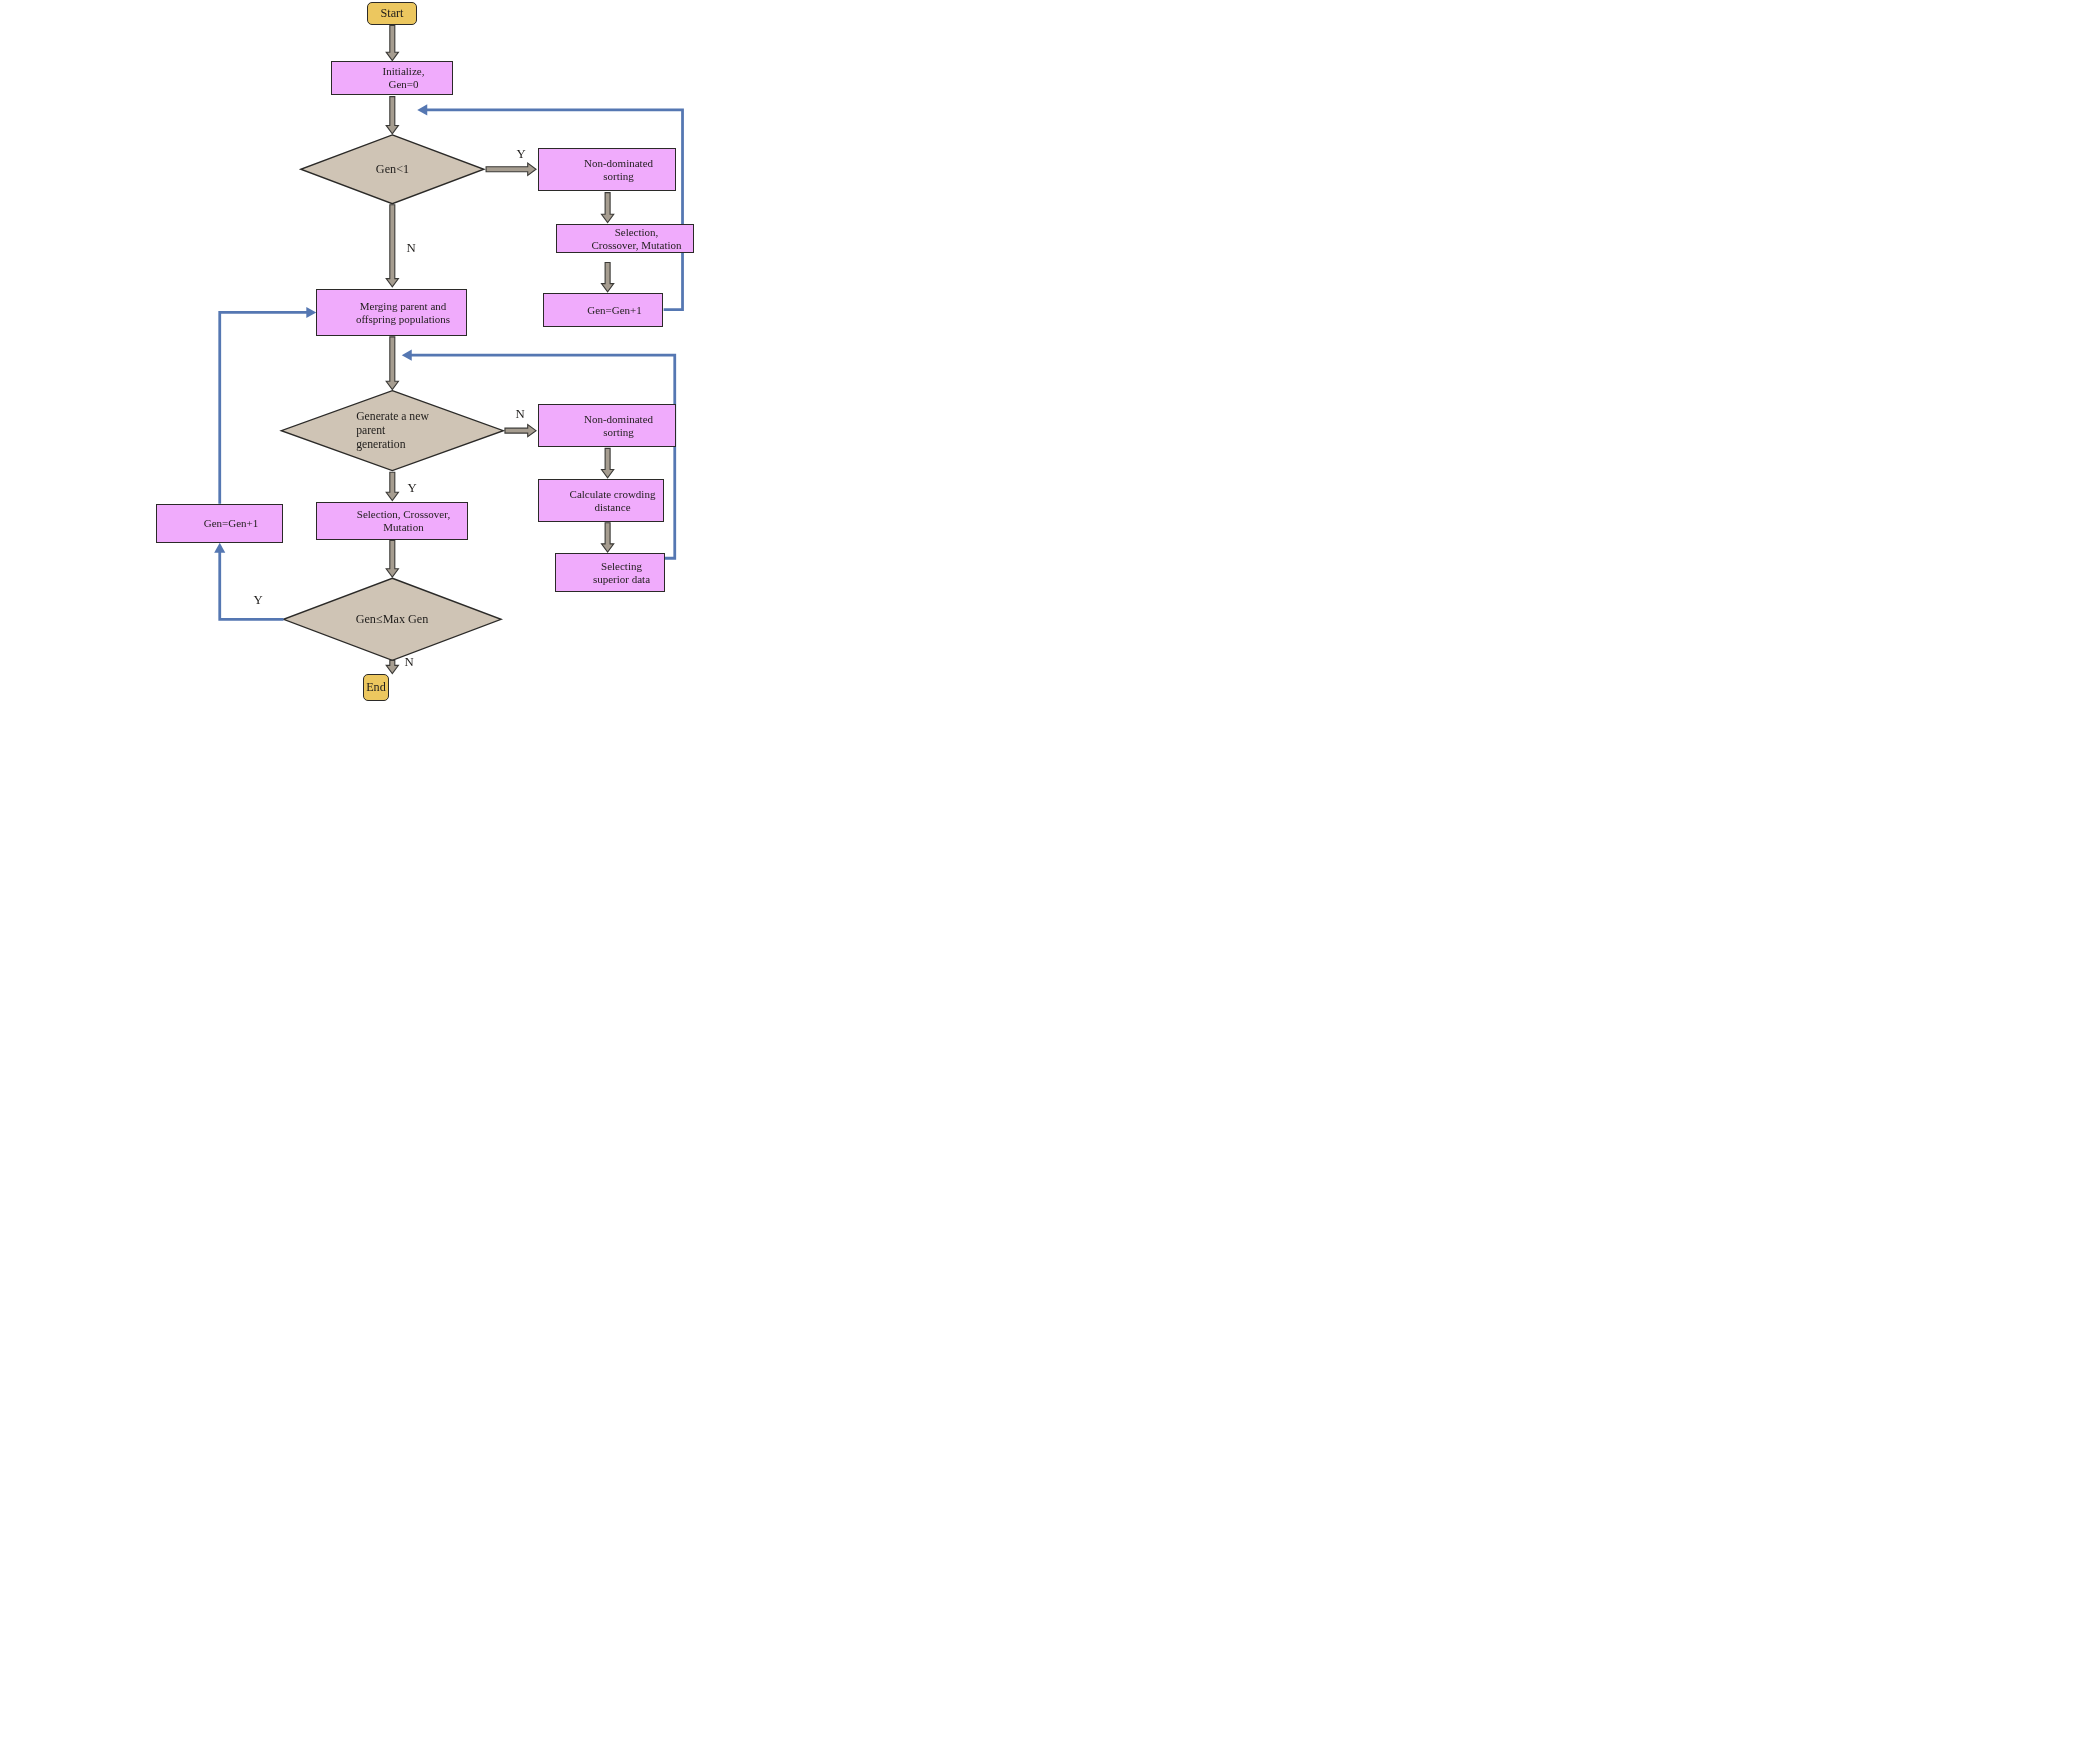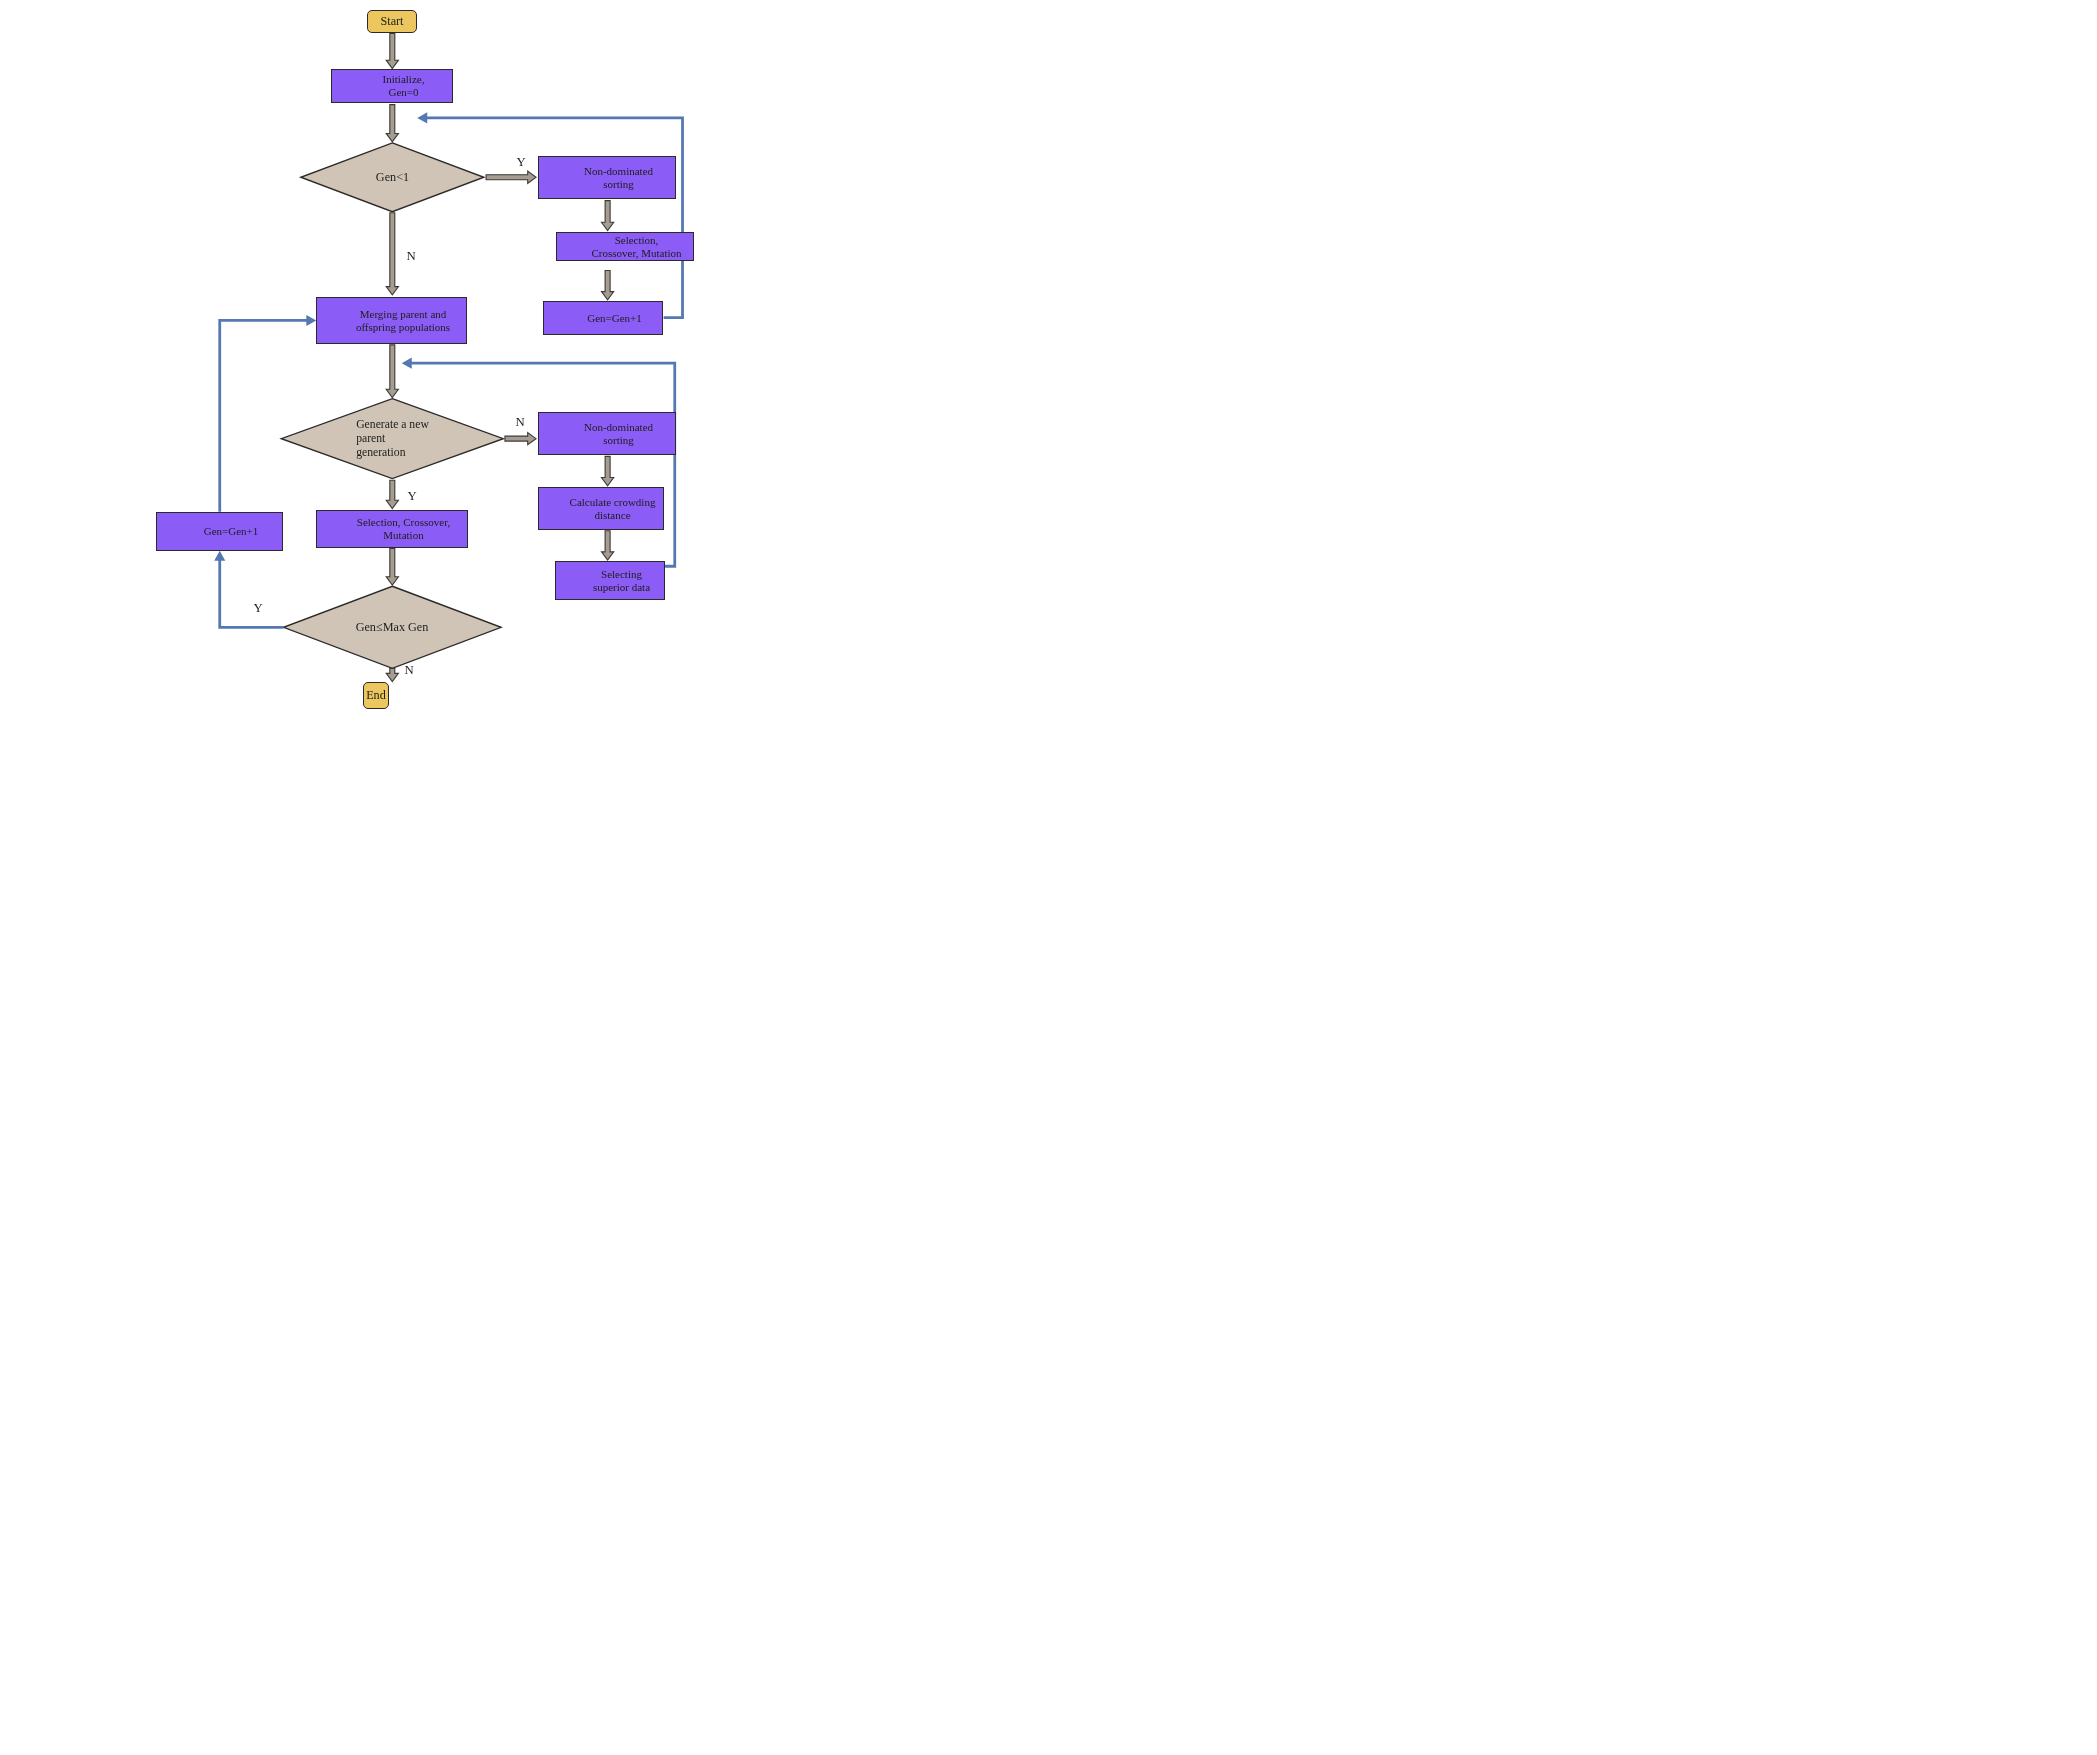--- a/index.html
+++ b/index.html
@@ -3,32 +3,31 @@
 <meta charset="utf-8">
 <style>
   html,body{margin:0;padding:0;background:#ffffff;}
   .canvas{
     position:relative;
     width:839px;height:702px;
     background:#ffffff;
     font-family:"Liberation Serif","DejaVu Serif",serif;
     color:#1f1d1b;
     overflow:hidden;
-    margin-top:8px;
   }
   .layer{position:absolute;left:0;top:0;width:100%;height:100%;}
   .garrow{fill:#a69d90;stroke:#3b3a37;stroke-width:2;stroke-linejoin:miter;}
   .diamond{stroke:#2b2a28;stroke-width:2.5;}
   .bline{fill:none;stroke:#5577b2;stroke-width:5;}
   .bhead{fill:#5577b2;stroke:none;}
   .node{
     position:absolute;display:flex;align-items:center;justify-content:center;
     text-align:center;white-space:pre-line;box-sizing:border-box;line-height:1.18;
   }
-  .process{background:#8b5cf6;border:1.1px solid #2b2a28;font-size:11px;padding-left:23px;}
+  .process{background:#f0abfc;border:1.1px solid #2b2a28;font-size:11px;padding-left:23px;}
   .terminator{background:#ecc75f;border:1.4px solid #2b2a28;border-radius:5px;font-size:12.2px;}
   .dlabel{
     position:absolute;display:flex;align-items:center;justify-content:center;
     white-space:pre-line;font-size:11.7px;line-height:1.2;pointer-events:none;
   }
   .dlabel.big{font-size:12.2px;}
   .elabel{
     position:absolute;width:18px;height:18px;font-size:12.8px;
     display:flex;align-items:center;justify-content:center;
   }

